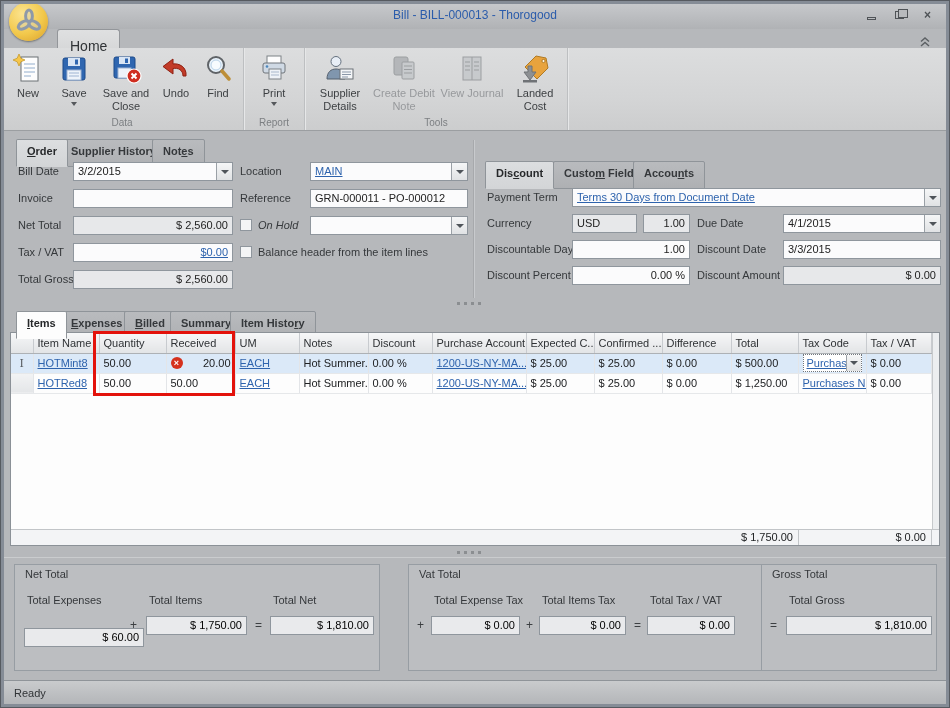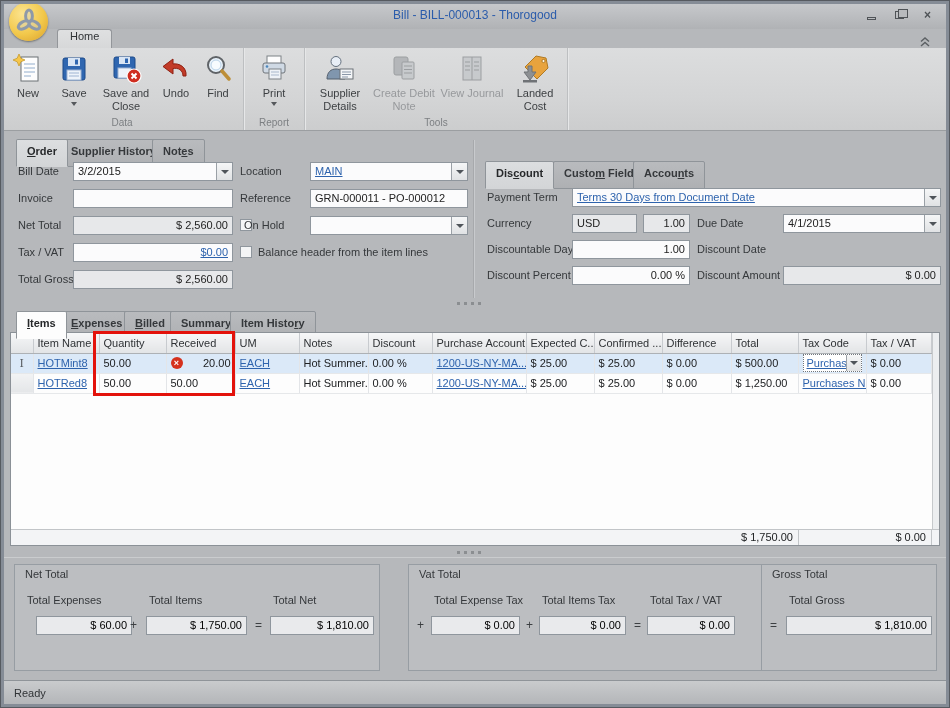--- a/index.html
+++ b/index.html
@@ -20,23 +20,23 @@
   .glyph-close { font-size:12px; font-weight:bold; color:#4f5357; line-height:1; }
 
   
   .logo { position:absolute; left:9px; top:2px; width:39px; height:39px; border-radius:50%;
     background:radial-gradient(circle at 35% 30%, #fbe491, #f2c84b 55%, #d99f2b);
     border:2px solid #c89а2e; border-color:#c79b2f; box-shadow:0 1px 2px rgba(0,0,0,.4);
     display:flex; align-items:center; justify-content:center; z-index:20; cursor:pointer; }
 
   
   .ribbon-tabstrip { position:absolute; left:1px; right:1px; top:29px; height:19px; z-index:6; }
-  .ribbon-tab { position:absolute; left:56px; top:0; height:19px; padding:0 12px 0;
+  .ribbon-tab { position:absolute; left:56px; top:0; height:19px; padding:8px 12px 0;
     background:linear-gradient(#dfe0e1,#d7d8d9); border:1px solid #93969a; border-bottom:none;
-    border-radius:3px 3px 0 0; font-size:11px; color:#303336; cursor:pointer; }
+    border-radius:3px 3px 0 0; font-size:14px; color:#303336; cursor:pointer; }
   .ribbon-collapse { position:absolute; right:18px; top:4px; cursor:pointer; }
 
   
   .ribbon { position:absolute; left:1px; right:1px; top:48px; height:83px;
     background:linear-gradient(#dcddde,#d4d5d6 60%,#cccdce); border-bottom:1px solid #9b9ea1;
     display:flex; z-index:5; }
   .rgroup { position:relative; display:flex; align-items:flex-start; padding:3px 4px 14px 4px;
     border-right:1px solid #bdbfc1; box-shadow:1px 0 0 #e6e7e8; }
   .rgroup-caption { position:absolute; left:0; right:0; bottom:2px; text-align:center;
     font-size:10px; color:#7c7f82;margin-top:36px; }
@@ -313,21 +313,21 @@
   <div class="flabel" style="left:18px; top:189px;">Invoice</div>
   <div class="field" style="left:73px; top:189px; width:160px;"></div>
   <div class="flabel" style="left:240px; top:189px;">Reference</div>
   <div class="field" style="left:310px; top:189px; width:158px;">
     <span>GRN-000011 - PO-000012</span></div>
 
   <div class="flabel" style="left:18px; top:216px;">Net Total</div>
   <div class="field readonly" style="left:73px; top:216px; width:160px;">
     <span>$ 2,560.00</span></div>
   <div class="checkbox" style="left:240px; top:219px;"></div>
-  <div class="flabel" style="left:244px; top:216px;">On Hold</div>
+  <div class="flabel" style="left:258px; top:216px;font-style:italic;">On Hold</div>
   <div class="field combo" style="left:310px; top:216px; width:158px;">
     <div class="combo-btn">
         <div class="combo-caret"></div>
       </div>
   </div>
 
   <div class="flabel" style="left:18px; top:243px;">Tax / VAT</div>
   <div class="field" style="left:73px; top:243px; width:160px; text-align:right;">
     <a class="link">$0.00</a></div>
   <div class="checkbox" style="left:240px; top:246px;"></div>
@@ -364,20 +364,22 @@
     <span>4/1/2015</span>
     <div class="combo-btn">
         <div class="combo-caret"></div>
       </div>
   </div>
 
   <div class="flabel" style="left:487px; top:240px;">Discountable Days</div>
   <div class="field num" style="left:572px; top:240px; width:118px;">
     <span>1.00</span></div>
   <div class="flabel" style="left:697px; top:240px;">Discount Date</div>
+  <div class="field" style="left:783px; top:240px; width:158px;">
+    <span>3/3/2015</span></div>
 
   <div class="flabel" style="left:487px; top:266px;">Discount Percent</div>
   <div class="field num" style="left:572px; top:266px; width:118px;">
     <span>0.00 %</span></div>
   <div class="flabel" style="left:697px; top:266px;">Discount Amount</div>
   <div class="field readonly" style="left:783px; top:266px; width:158px;">
     <span>$ 0.00</span></div>
 
   <div class="hsplit" style="top:301px;">
       <span></span>
@@ -490,21 +492,21 @@
 
   <div class="hsplit" style="top:550px;">
       <span></span>
     </div>
 
   <div class="totals-strip">
 
     <div class="groupbox" style="left:13px; width:366px;">
       <div class="gb-caption">Net Total</div>
       <div class="gb-label" style="left:12px;">Total Expenses</div>
-      <div class="gb-field" style="left:21px; width:96px;">
+      <div class="gb-field" style="left:9px; width:120px;margin-top:12px;">
         <span>$ 60.00</span></div>
       <div class="op" style="left:115px;">+</div>
       <div class="gb-label" style="left:134px;">Total Items</div>
       <div class="gb-field" style="left:131px; width:101px;">
         <span>$ 1,750.00</span></div>
       <div class="op" style="left:240px;">=</div>
       <div class="gb-label" style="left:258px;">Total Net</div>
       <div class="gb-field" style="left:255px; width:104px;">
         <span>$ 1,810.00</span></div>
     </div>

